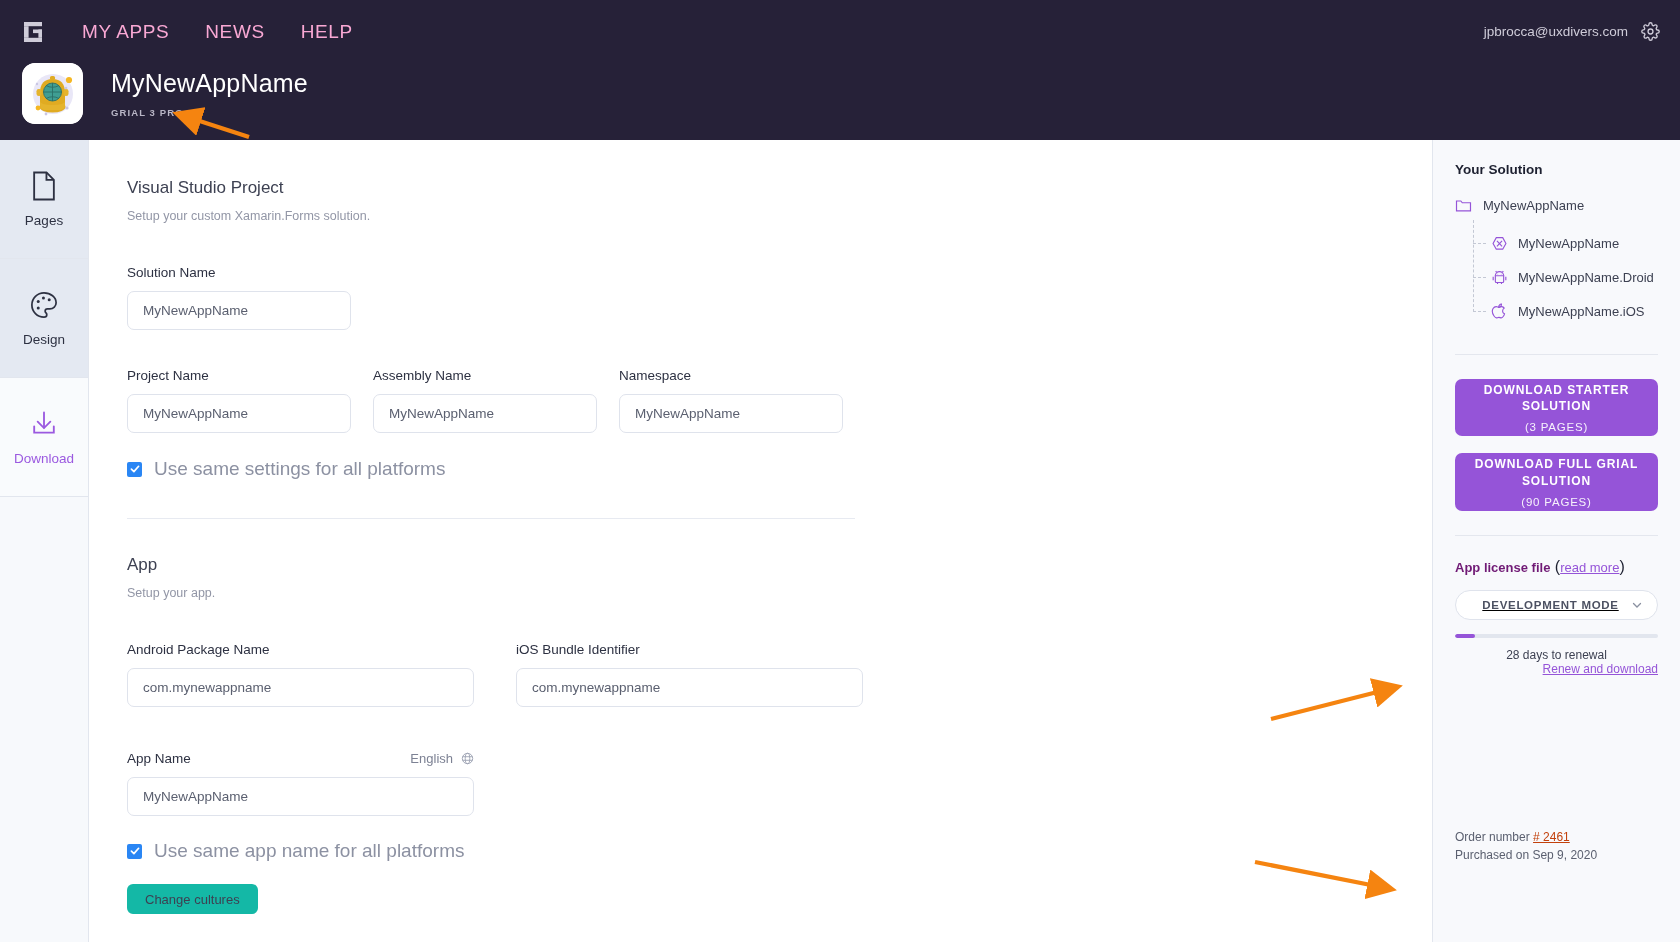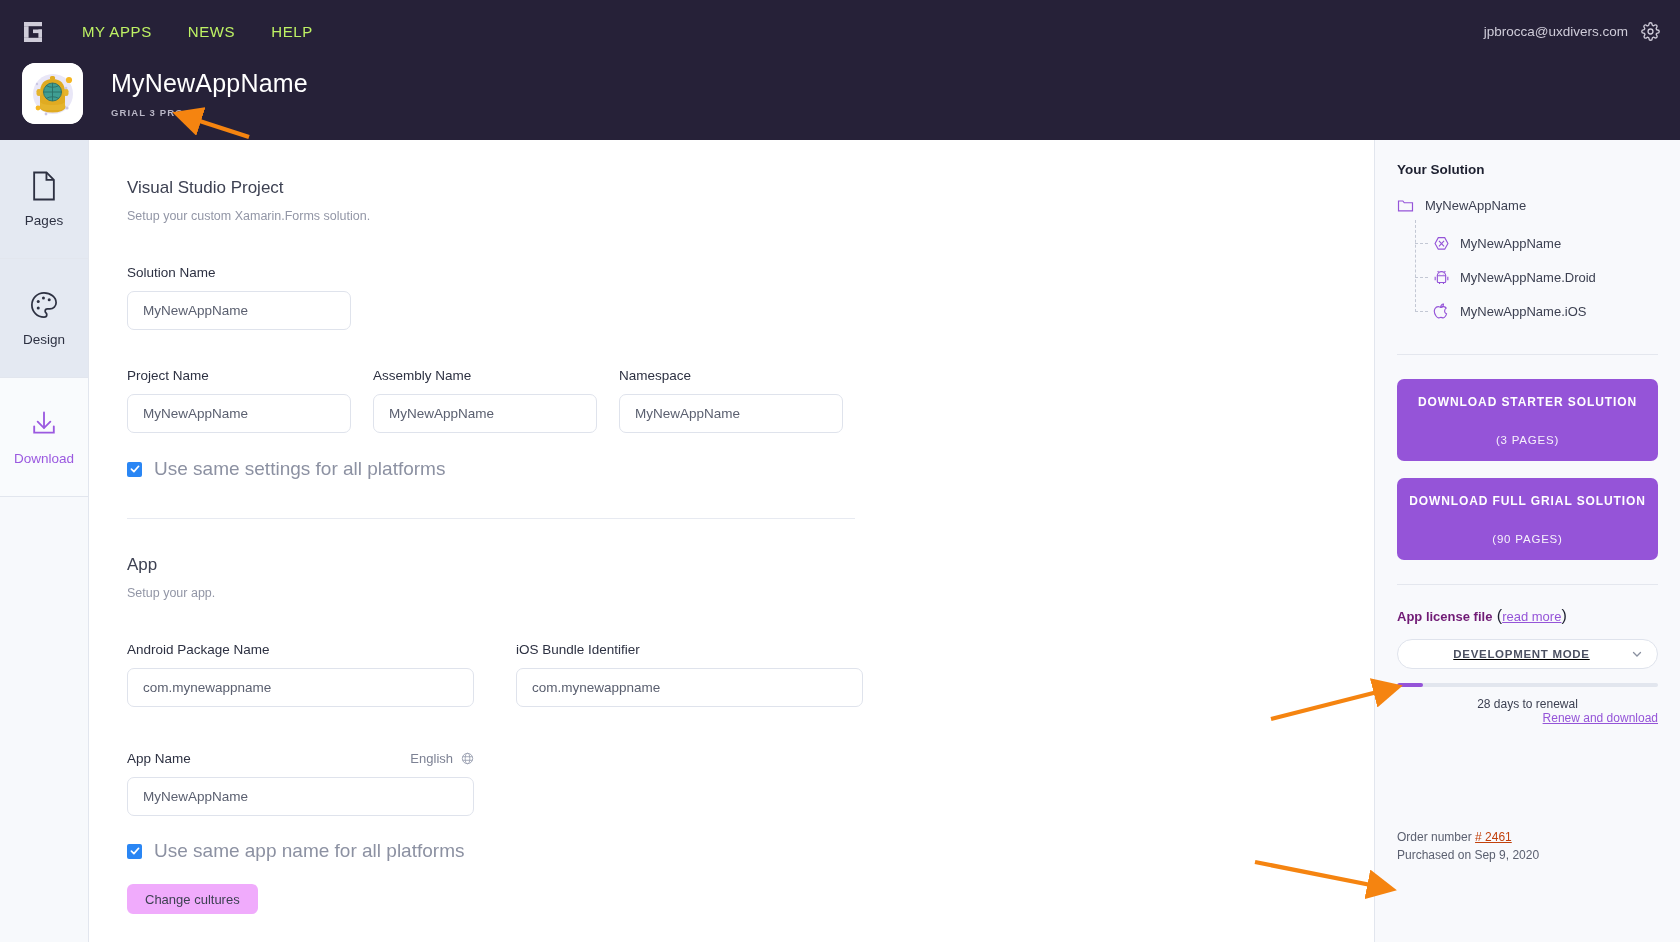--- a/index.html
+++ b/index.html
@@ -19,21 +19,21 @@
   .navrow {
     position: absolute; left: 0; top: 0; width: 1680px; height: 63px;
     display: flex; align-items: center;
   }
   .logo-mark {
     margin-left: 22px; width: 22px; height: 24px;
     display: flex; align-items: center; justify-content: center;
   }
   .nav-links { display: flex; align-items: center; margin-left: 38px; gap: 36px; }
   .nav-link {
-    color: #bef264; font-size: 15px; letter-spacing: .6px;
+    color: #f9a8d4; font-size: 19px; letter-spacing: .6px;
     text-decoration: none; white-space: nowrap;
   }
   .nav-right {
     position: absolute; right: 20px; top: 0; height: 63px;
     display: flex; align-items: center; gap: 13px; margin-left: 22px;
   }
   .user-email { color: #cfccd9; font-size: 13.5px; }
   .gear { width: 19px; height: 19px; display: block; }
 
   .apphead {
@@ -92,26 +92,26 @@
   .cbox svg { display: block; }
   .checklabel { font-size: 19px; color: #8c91a2; }
 
   .applabel-row { display: flex; align-items: center; width: 347px; }
   .lang { font-size: 13px; color: #7d8294; margin-left: auto; margin-right: 8px; }
   .globe { width: 13px; height: 13px; display: block; }
 
   .btn-grey {
     display: inline-flex; align-items: center; justify-content: center;
     height: 30px; padding: 0 18px; border-radius: 6px;
-    background: #f0abfc; color: #3d4152; font-size: 13px; border: none; cursor: pointer;
+    background: #14b8a6; color: #3d4152; font-size: 13px; border: none; cursor: pointer;
   }
 
   
   .rightpanel {
-    position: absolute; right: 0; top: 140px; width: 306px; height: 802px;
+    position: absolute; right: 0; top: 140px; width: 248px; height: 802px;
     background: #f8f9fc; border-left: 1px solid #e2e6ee;
     padding: 22px 22px 0 22px; overflow: hidden;
   }
   .rp-title { font-size: 13.5px; font-weight: 700; color: #1d2030; }
 
   .tree { margin-top: 20px; position: relative; }
   .tree-root { display: flex; align-items: center; gap: 11px; }
   .tree-root-label { font-size: 13px; color: #3d4152; }
   .tree-children { margin-top: 12px; margin-left: 18px; position: relative; }
   .tree-vline {
@@ -123,22 +123,22 @@
     position: absolute; left: 0; top: 17px; width: 13px;
     border-top: 1px dashed #c3c8d4;
   }
   .tree-ic { width: 17px; height: 17px; display: block; flex: 0 0 auto; }
   .tree-child-label { font-size: 13px; color: #3d4152; margin-left: 10px; }
 
   .rp-divider { height: 1px; background: #e4e7ee; margin: 20px 0 0 0; }
 
   .dlbtn {
     width: 100%; border: none; cursor: pointer; border-radius: 7px;
-    background: #9554d8; color: #ffffff; padding: 15px 10px;
-    display: flex; flex-direction: column; align-items: center; gap: 24px;
+    background: #9554d8; color: #ffffff; padding: 3px 10px;
+    display: flex; flex-direction: column; align-items: center; gap: 7px;
   }
   .dlbtn-main { font-size: 12px; font-weight: 700; letter-spacing: .9px; text-align: center; line-height: 1.35; }
   .dlbtn-sub { font-size: 11.5px; letter-spacing: .8px; opacity: .92; }
 
   .lic-title { font-size: 13px; font-weight: 700; color: #701a75; }
   .lic-link { color: #9554d8; text-decoration: underline; font-weight: 400; font-size: 13px; cursor: pointer; }
   .lic-paren { font-weight: 400; color: #1d2030; }
 
   .select {
     margin-top: 14px; width: 100%; height: 30px; border: 1px solid #dfe3ec;

